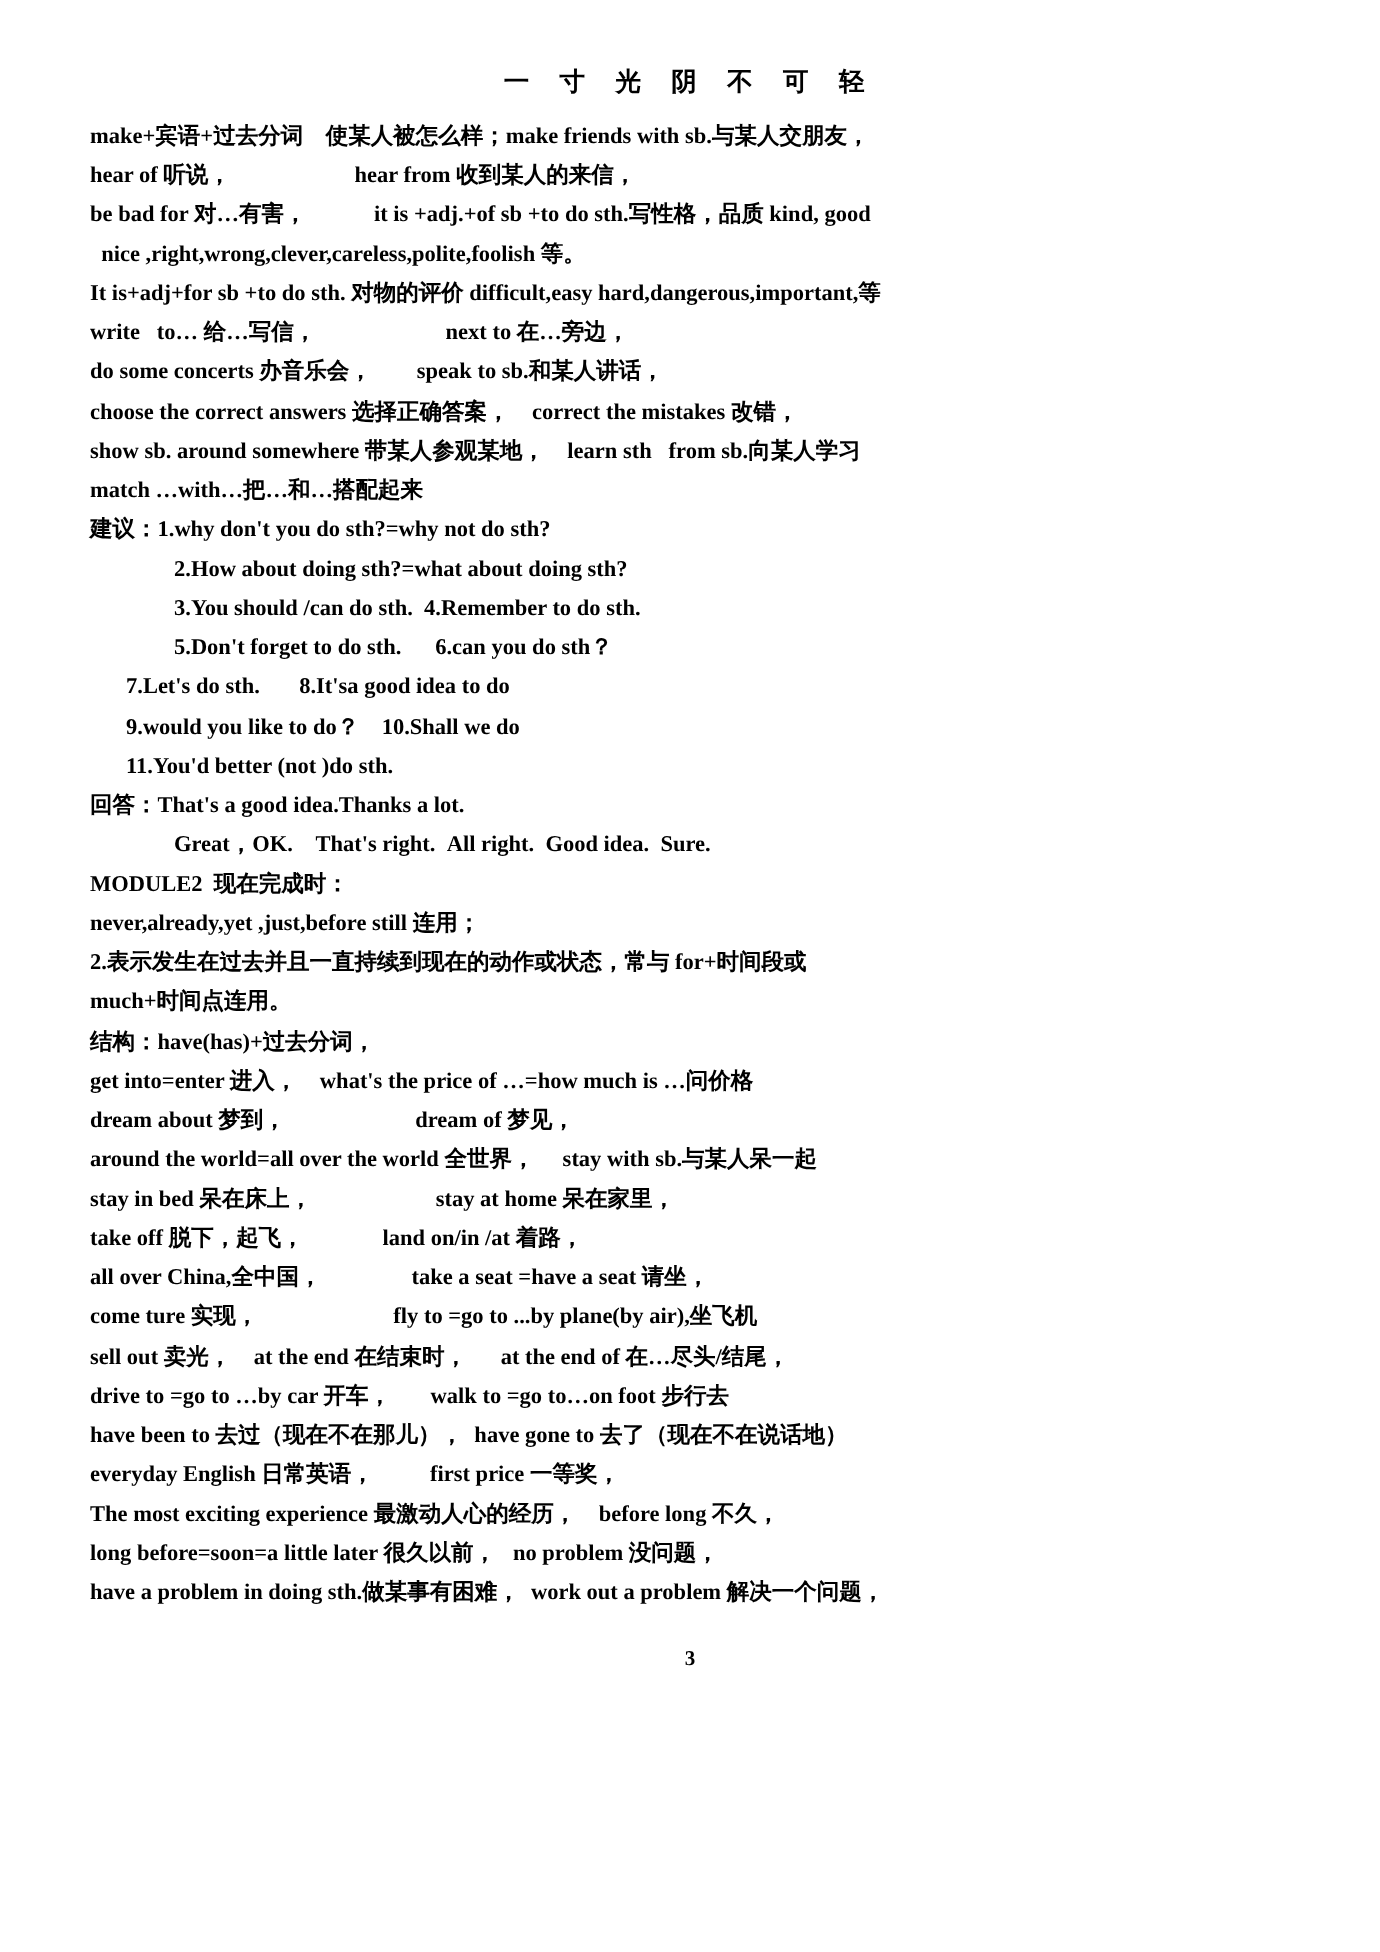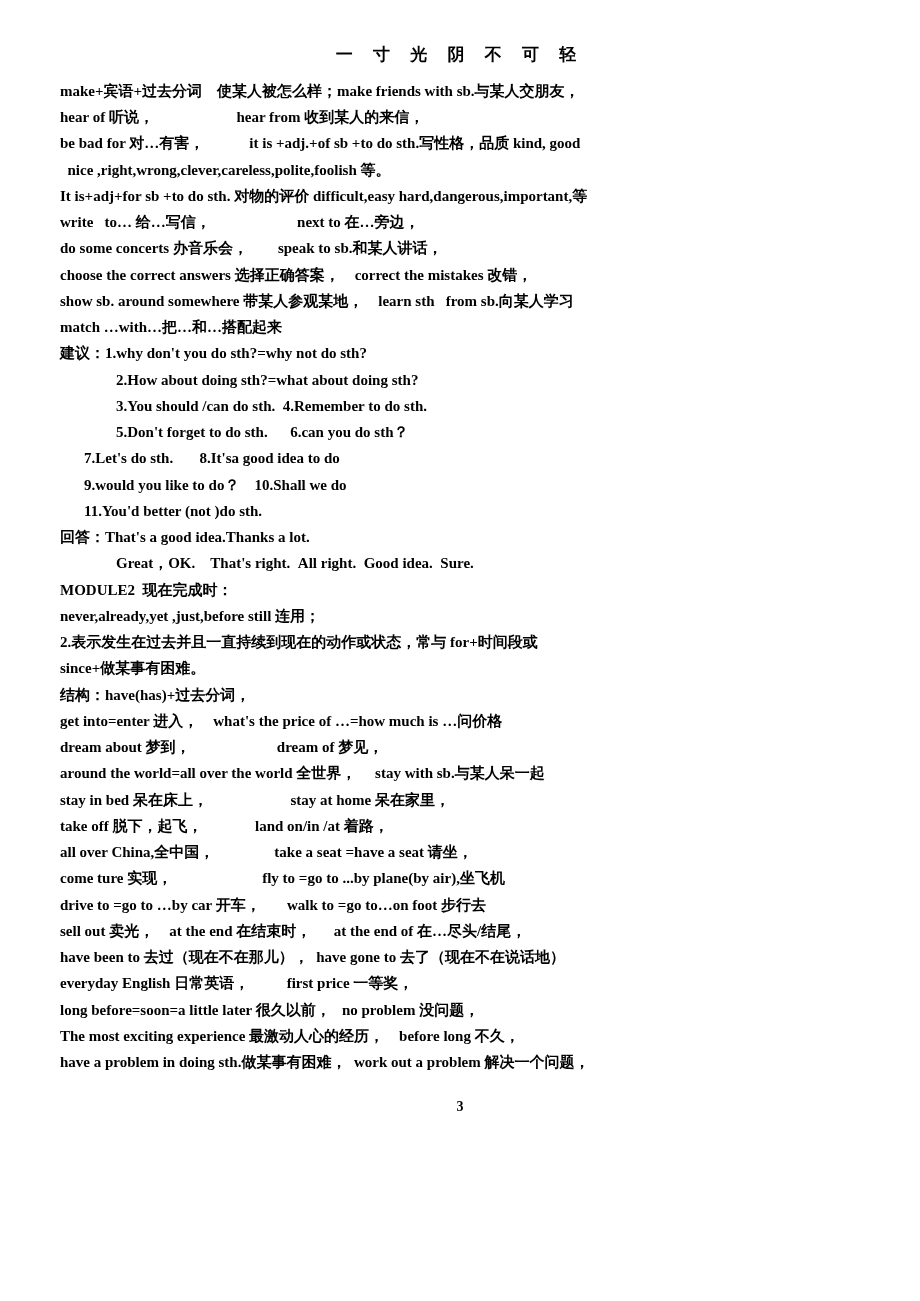--- a/index.html
+++ b/index.html
@@ -55,31 +55,31 @@
   <p style="padding-left:56px;">3.You should /can do sth.&nbsp;&nbsp;4.Remember to do sth.</p>
   <p style="padding-left:56px;">5.Don't forget to do sth.&nbsp;&nbsp;&nbsp;&nbsp;&nbsp;&nbsp;6.can you do sth？</p>
   <p style="padding-left:24px;">7.Let's do sth.&nbsp;&nbsp;&nbsp;&nbsp;&nbsp;&nbsp;&nbsp;8.It'sa good idea to do</p>
   <p style="padding-left:24px;">9.would you like to do？&nbsp;&nbsp;&nbsp;&nbsp;10.Shall we do</p>
   <p style="padding-left:24px;">11.You'd better (not )do sth.</p>
   <p>回答：That's a good idea.Thanks a lot.</p>
   <p style="padding-left:56px;">Great，OK.&nbsp;&nbsp;&nbsp;&nbsp;That's right.&nbsp;&nbsp;All right.&nbsp;&nbsp;Good idea.&nbsp;&nbsp;Sure.</p>
   <p><strong>MODULE2</strong>&nbsp; 现在完成时：</p>
   <p>never,already,yet ,just,before still 连用；</p>
   <p>2.表示发生在过去并且一直持续到现在的动作或状态，常与 for+时间段或</p>
-  <p>since+做某事有困难。</p>
+  <p>much+时间点连用。</p>
   <p><strong>结构：</strong>have(has)+过去分词，</p>
   <p>get into=enter 进入，&nbsp;&nbsp;&nbsp;&nbsp;what's the price of …=how much is …问价格</p>
   <p>dream about 梦到，&nbsp;&nbsp;&nbsp;&nbsp;&nbsp;&nbsp;&nbsp;&nbsp;&nbsp;&nbsp;&nbsp;&nbsp;&nbsp;&nbsp;&nbsp;&nbsp;&nbsp;&nbsp;&nbsp;&nbsp;&nbsp;&nbsp;&nbsp;dream of 梦见，</p>
   <p>around the world=all over the world 全世界，&nbsp;&nbsp;&nbsp;&nbsp;&nbsp;stay with sb.与某人呆一起</p>
   <p>stay in bed 呆在床上，&nbsp;&nbsp;&nbsp;&nbsp;&nbsp;&nbsp;&nbsp;&nbsp;&nbsp;&nbsp;&nbsp;&nbsp;&nbsp;&nbsp;&nbsp;&nbsp;&nbsp;&nbsp;&nbsp;&nbsp;&nbsp;&nbsp;stay at home 呆在家里，</p>
   <p>take off 脱下，起飞，&nbsp;&nbsp;&nbsp;&nbsp;&nbsp;&nbsp;&nbsp;&nbsp;&nbsp;&nbsp;&nbsp;&nbsp;&nbsp;&nbsp;land on/in /at 着路，</p>
   <p>all over China,全中国，&nbsp;&nbsp;&nbsp;&nbsp;&nbsp;&nbsp;&nbsp;&nbsp;&nbsp;&nbsp;&nbsp;&nbsp;&nbsp;&nbsp;&nbsp;&nbsp;take a seat =have a seat 请坐，</p>
   <p>come ture 实现，&nbsp;&nbsp;&nbsp;&nbsp;&nbsp;&nbsp;&nbsp;&nbsp;&nbsp;&nbsp;&nbsp;&nbsp;&nbsp;&nbsp;&nbsp;&nbsp;&nbsp;&nbsp;&nbsp;&nbsp;&nbsp;&nbsp;&nbsp;&nbsp;fly to =go to ...by plane(by air),坐飞机</p>
+  <p>sell out 卖光，&nbsp;&nbsp;&nbsp;&nbsp;at the end 在结束时，&nbsp;&nbsp;&nbsp;&nbsp;&nbsp;&nbsp;at the end of 在…尽头/结尾，</p>
   <p>drive to =go to …by car 开车，&nbsp;&nbsp;&nbsp;&nbsp;&nbsp;&nbsp;&nbsp;walk to =go to…on foot 步行去</p>
-  <p>sell out 卖光，&nbsp;&nbsp;&nbsp;&nbsp;at the end 在结束时，&nbsp;&nbsp;&nbsp;&nbsp;&nbsp;&nbsp;at the end of 在…尽头/结尾，</p>
   <p>have been to 去过（现在不在那儿），&nbsp;&nbsp;have gone to 去了（现在不在说话地）</p>
   <p>everyday English 日常英语，&nbsp;&nbsp;&nbsp;&nbsp;&nbsp;&nbsp;&nbsp;&nbsp;&nbsp;&nbsp;first price 一等奖，</p>
+  <p>The most exciting experience 最激动人心的经历，&nbsp;&nbsp;&nbsp;&nbsp;before long 不久，</p>
   <p>long before=soon=a little later 很久以前，&nbsp;&nbsp;&nbsp;no problem 没问题，</p>
-  <p>The most exciting experience 最激动人心的经历，&nbsp;&nbsp;&nbsp;&nbsp;before long 不久，</p>
   <p>have a problem in doing sth.做某事有困难，&nbsp;&nbsp;work out a problem 解决一个问题，</p>
 
   <div class="page-number">3</div>
 </div>
 
 </body></html>

